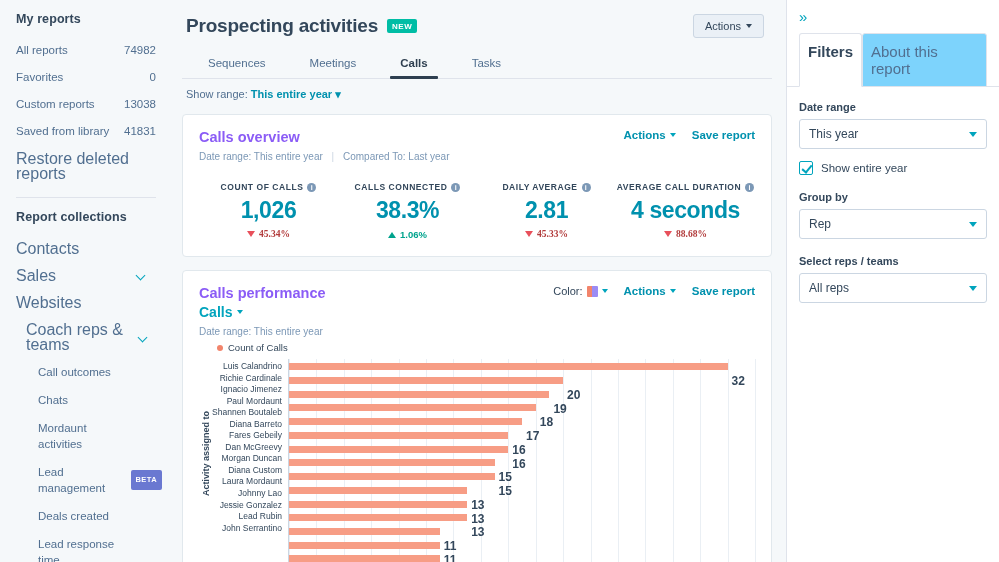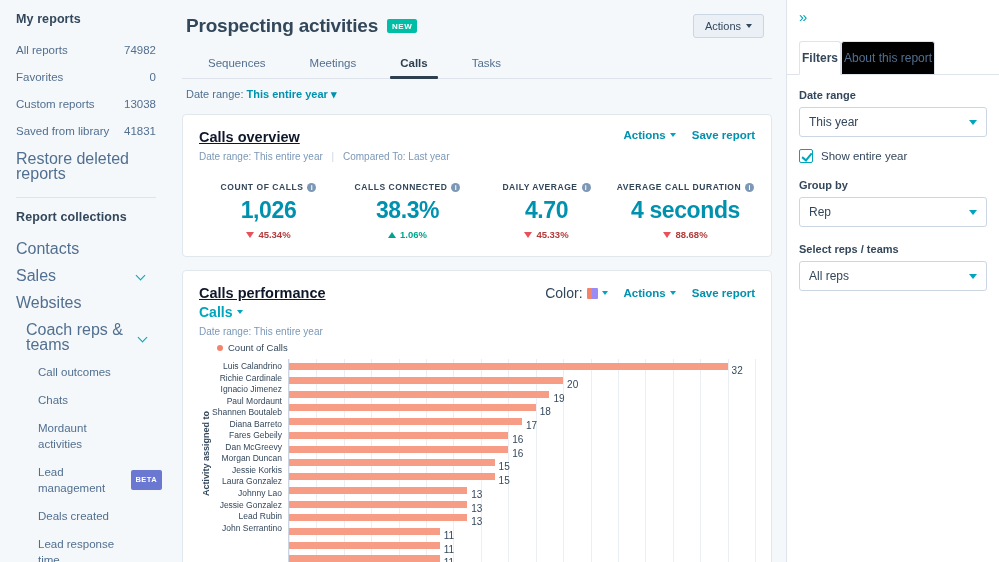--- a/index.html
+++ b/index.html
@@ -88,44 +88,44 @@
     background: #2e3f50; border-radius: 1px;
   }
   .daterange-line { font-size: 11px; color: #516f90; padding: 9px 0 0 4px; }
   .daterange-line a { color: #0091ae; font-weight: bold; text-decoration: none; cursor: pointer; }
 
   .card {
     background: #fff; border: 1px solid #e1e8ed; border-radius: 4px;
     margin-top: 13px; padding: 14px 16px 12px 16px;
   }
   .card-head { display: flex; align-items: flex-start; }
-  .card-title { font-size: 14.5px; font-weight: bold; color: #0f172a; text-decoration: underline; }
+  .card-title { font-size: 14.5px; font-weight: bold; color: #8b5cf6; }
   .card-links { margin-left: auto; display: flex; align-items: center; gap: 16px; font-size: 11.5px; }
   .lnk { color: #0091ae; font-weight: bold; cursor: pointer; display: flex; align-items: center; gap: 4px; }
-  .color-label { color: #33475b; font-size: 14px; display: flex; align-items: center; gap: 4px; }
+  .color-label { color: #33475b; font-size: 11px; display: flex; align-items: center; gap: 4px; }
   .swatch { width: 11px; height: 11px; display: inline-block; border-radius: 1px; overflow: hidden; }
   .swatch i { display: inline-block; width: 50%; height: 100%; float: left; }
 
   .card-sub { font-size: 10px; color: #7c98b6; margin-top: 6px; }
   .card-sub .divider { display: inline-block; margin: 0 6px; color: #cbd6e2; }
 
   .kpis { display: flex; margin-top: 20px; padding-bottom: 4px; }
   .kpi { flex: 1; text-align: center; }
   .kpi-label {
     font-size: 8.5px; font-weight: bold; color: #33475b; letter-spacing: .55px;
     display: flex; align-items: center; justify-content: center; gap: 4px;
   }
   .info-i {
     width: 9px; height: 9px; border-radius: 50%; background: #7c98b6; color: #fff;
     font-size: 7px; line-height: 9px; text-align: center; font-weight: bold; display: inline-block;
     font-style: normal;
   }
   .kpi-value { font-size: 23px; font-weight: bold; color: #0091ae; margin-top: 5px; letter-spacing: -.4px; }
   .kpi-delta { font-size: 9.5px; font-weight: bold; margin-top: 5px; display: flex; align-items: center; justify-content: center; gap: 4px; }
-  .kpi-delta.down { color: #b23b3b; }
+  .kpi-delta.down { color: #b23b3b; font-family: Liberation Serif, serif; }
   .kpi-delta.up { color: #00a38d; }
   .tri { width: 0; height: 0; display: inline-block; border-left: 4px solid transparent; border-right: 4px solid transparent; }
   .tri.dn { border-top: 6px solid #e8505b; }
   .tri.up { border-bottom: 6px solid #00a38d; }
 
   
   .subtitle-link { font-size: 14px; font-weight: bold; color: #00a4bd; margin-top: 3px; display:flex; align-items:center; gap:5px; cursor:pointer; }
   .legend { font-size: 9.5px; color: #33475b; display: flex; align-items: center; gap: 5px; margin: 5px 0 0 18px; }
   .legend .dot { width: 6px; height: 6px; border-radius: 50%; background: #f2846b; display: inline-block; }
 
@@ -140,38 +140,38 @@
   .cat-labels div {
     font-size: 8.5px; color: #33475b; text-align: right; height: 11.55px;
     line-height: 11.55px; padding-right: 6px; white-space: nowrap; overflow: hidden;
   }
   .plot { flex: 1; position: relative; border-left: 1px solid #cbd6e2; padding-top: 2px; }
   .grid { position: absolute; inset: 0; pointer-events: none; }
   .grid span { position: absolute; top: 0; bottom: 0; width: 1px; background: #eaeff4; }
   .bar-row { height: 11.55px; position: relative; }
   .bar { height: 7px; margin-top: 2.2px; background: #f79d85; }
   .bar-val {
-    position: absolute; top: 2px; font-size: 10px; font-weight: normal; color: #33475b;
+    position: absolute; top: 13px; font-size: 12px; font-weight: bold; color: #33475b;
     line-height: 11.55px; margin-left: 4px;
   }
 
   
   .right {
     width: 213px; min-width: 213px; height: 562px; background: #fff;
     border-left: 1px solid #dfe3eb; padding: 0;
   }
   .right-top { height: 32px; display: flex; align-items: center; padding: 0 12px; }
   .chev { color: #00a4bd; font-size: 15px; cursor: pointer; line-height: 1; letter-spacing: -2px; }
   .right-tabs { display: flex; padding: 0 12px; border-bottom: 1px solid #dfe3eb; background: #fff; position: relative; }
   .rtab {
-    font-size: 12px; color: #516f90; padding: 9px 2px; cursor: pointer;
-    border: 1px solid transparent; border-radius: 3px 3px 0 0; position: relative; top: 1px; margin-top: 8px;
+    font-size: 15px; color: #516f90; padding: 9px 8px; cursor: pointer;
+    border: 1px solid transparent; border-radius: 3px 3px 0 0; position: relative; top: 1px;
   }
   .rtab.active { color: #33475b; font-weight: bold; border-color: #dfe3eb; border-bottom-color: #fff; background: #fff; }
-  .rtab.inactive { background: #000000; border-color: #dfe3eb; }
+  .rtab.inactive { background: #7dd3fc; border-color: #dfe3eb; }
   .right-body { padding: 14px 12px 0 12px; }
   .fl { font-size: 11px; font-weight: bold; color: #33475b; margin-bottom: 6px; }
   .select {
     border: 1px solid #cbd6e2; border-radius: 3px; background: #fff;
     font-size: 12px; color: #33475b; padding: 7px 9px; display: flex;
     align-items: center; justify-content: space-between; cursor: pointer;
   }
   .select .dncaret { border-top-color: #00a4bd; border-left-width: 4px; border-right-width: 4px; border-top-width: 5px; }
   .check-row { display: flex; align-items: center; gap: 8px; margin: 12px 0 16px 0; font-size: 11.5px; color: #33475b; cursor: pointer; }
   .cbx {
@@ -260,21 +260,21 @@
     </div>
 
     <div class="tabs">
       <div class="tab">Sequences</div>
       <div class="tab">Meetings</div>
       <div class="tab active">Calls</div>
       <div class="tab">Tasks</div>
     </div>
 
     <div class="daterange-line">
-      <span>Date range:</span>
+      <span>Show range:</span>
       <a><span>This entire year</span> <span>▾</span></a>
     </div>
 
     <section class="card">
       <div class="card-head">
         <div class="card-title">Calls overview</div>
         <div class="card-links">
           <span class="lnk">
             <span>Actions</span>
             <span class="dncaret teal"></span>
@@ -308,21 +308,21 @@
             <div class="kpi-delta up">
               <span class="tri up"></span>
               <span>1.06%</span>
             </div>
           </div>
           <div class="kpi">
             <div class="kpi-label">
               <span>DAILY AVERAGE</span>
               <i class="info-i">i</i>
             </div>
-            <div class="kpi-value">4.70</div>
+            <div class="kpi-value">2.81</div>
             <div class="kpi-delta down">
               <span class="tri dn"></span>
               <span>45.33%</span>
             </div>
           </div>
           <div class="kpi">
             <div class="kpi-label">
               <span>AVERAGE CALL DURATION</span>
               <i class="info-i">i</i>
             </div>
@@ -371,22 +371,22 @@
         <div class="cat-labels" id="cat-labels">
             <div>Luis Calandrino</div>
             <div>Richie Cardinale</div>
             <div>Ignacio Jimenez</div>
             <div>Paul Mordaunt</div>
             <div>Shannen Boutaleb</div>
             <div>Diana Barreto</div>
             <div>Fares Gebeily</div>
             <div>Dan McGreevy</div>
             <div>Morgan Duncan</div>
-            <div>Jessie Korkis</div>
-            <div>Laura Gonzalez</div>
+            <div>Diana Custom</div>
+            <div>Laura Mordaunt</div>
             <div>Johnny Lao</div>
             <div>Jessie Gonzalez</div>
             <div>Lead Rubin</div>
             <div>John Serrantino</div>
           </div>
         <div class="plot" id="plot">
           <div class="grid" id="grid">
               <span style="left: 0%;"></span>
               <span style="left: 5.88235%;"></span>
               <span style="left: 11.7647%;"></span>

